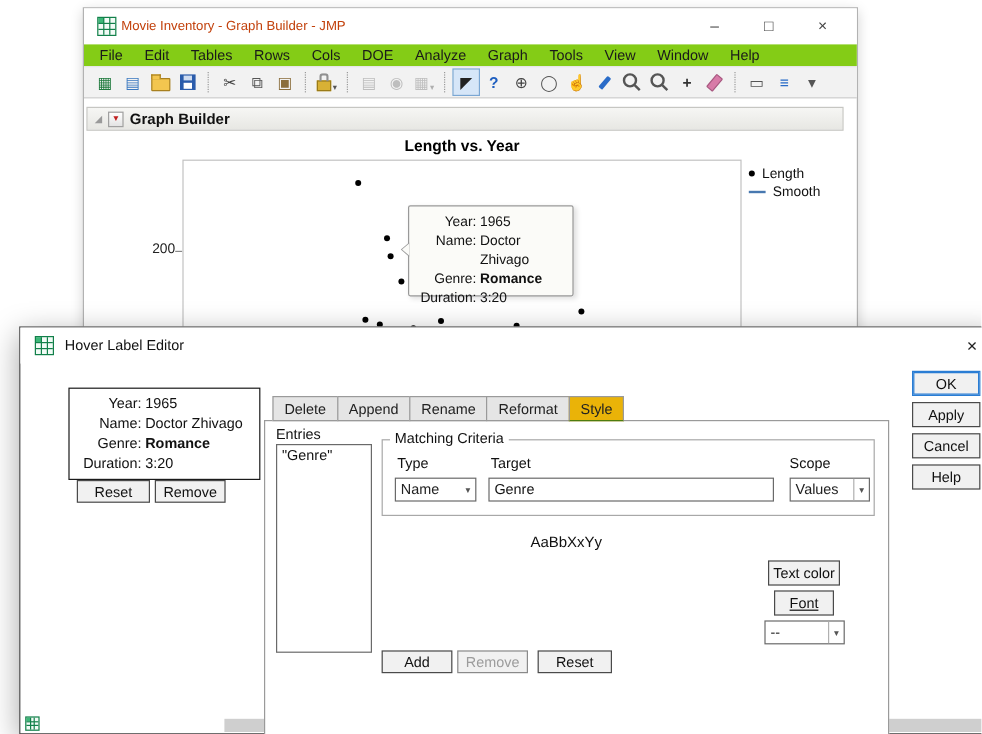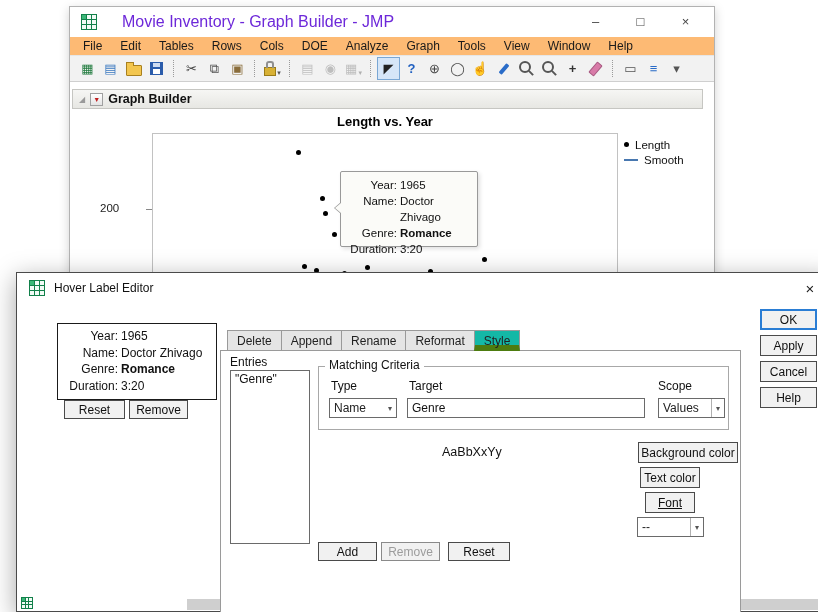--- a/index.html
+++ b/index.html
@@ -1,24 +1,24 @@
 <!DOCTYPE html>
 <html><head>
 <meta charset="utf-8">
 <style>
   html,body{margin:0;padding:0;background:#fff;font-family:"Liberation Sans",sans-serif;}
   .stage{position:relative;width:818px;height:612px;overflow:hidden;background:#fff;}
   
   .jmp-window{position:absolute;left:69px;top:6px;width:646px;height:584px;background:#fff;
     border:1px solid #b2b2b2;box-shadow:0 3px 10px rgba(0,0,0,.18);box-sizing:border-box;}
   .win-titlebar{position:absolute;left:0;top:0;width:100%;height:30px;display:flex;align-items:center;padding-left:11px;box-sizing:border-box;background:#fff;}
-  .win-title{font-size:16px;color:#6d28d9;margin-left:25px;}
+  .win-title{font-size:11px;color:#c2410c;margin-left:4px;}
   .win-controls{position:absolute;right:6px;top:0;display:flex;}
   .wc{width:45px;height:29px;display:flex;align-items:center;justify-content:center;font-size:13px;color:#444;}
-  .menu-bar{position:absolute;left:0;top:30px;width:100%;height:18px;background:#fdba74;display:flex;align-items:center;padding-left:4px;box-sizing:border-box;}
+  .menu-bar{position:absolute;left:0;top:30px;width:100%;height:18px;background:#84cc16;display:flex;align-items:center;padding-left:4px;box-sizing:border-box;}
   .menu-item{font-size:12px;padding:1px 9px;color:#1a1a1a;}
   .toolbar{position:absolute;left:0;top:48px;width:100%;height:27px;background:#f2f2f2;border-top:1px solid #e6e6e6;border-bottom:1px solid #cfcfcf;display:flex;align-items:center;padding:0 6px;box-sizing:border-box;}
   .tb-icon{width:21px;height:21px;display:flex;align-items:center;justify-content:center;font-size:13px;margin:0 1px;box-sizing:border-box;}
   .tb-icon.selected{background:#d6e6f8;outline:1px solid #7aa7d4;}
   .tb-icon.disabled{opacity:.42;}
   .tb-sep{width:1px;height:17px;border-left:1px dotted #9a9a9a;margin:0 5px;}
   .tb-caret{font-size:7px;color:#555;margin-left:1px;align-self:flex-end;padding-bottom:2px;}
   
   .gl-folder{display:inline-block;width:14px;height:9px;background:#f3c64f;border:1px solid #a8801f;border-radius:1px;position:relative;top:2px;}
   .gl-folder::before{content:"";position:absolute;top:-4px;left:-1px;width:6px;height:3px;background:#f3c64f;border:1px solid #a8801f;border-bottom:none;}
@@ -40,21 +40,21 @@
   .jmp-grid.small{width:10px;height:10px;}
   
   .gb-header{position:absolute;left:2px;top:82px;width:631px;height:20px;background:linear-gradient(#f6f6f4,#e7e7e3);border:1px solid #c6c6c2;display:flex;align-items:center;gap:5px;padding:0 6px;box-sizing:border-box;}
   .disclosure{font-size:8px;color:#9a9a9a;}
   .red-tri{width:13px;height:13px;background:linear-gradient(#fff,#e3e3e3);border:1px solid #a0a0a0;display:flex;align-items:center;justify-content:center;box-sizing:border-box;}
   .red-tri i{font-style:normal;font-size:7px;color:#c02020;line-height:1;}
   .gb-title{font-size:12.5px;font-weight:bold;color:#111;}
   .chart-title{position:absolute;left:82px;top:107px;width:466px;text-align:center;font-weight:bold;font-size:13px;color:#000;}
   .plot{position:absolute;left:82px;top:126px;width:466px;height:300px;background:#fff;border:1px solid #c2c2c2;box-sizing:border-box;}
   .dot{position:absolute;width:5px;height:5px;border-radius:50%;background:#000;}
-  .y-tick-label{position:absolute;left:30px;top:195px;width:46px;font-size:11.5px;color:#222;}
+  .y-tick-label{position:absolute;left:30px;top:195px;width:46px;text-align:right;font-size:11.5px;color:#222;}
   .y-tick-mark{position:absolute;left:76px;top:202px;width:6px;height:1px;background:#888;}
   .legend{position:absolute;left:554px;top:130px;}
   .legend-row{display:flex;align-items:center;gap:6px;height:15px;font-size:11.5px;color:#111;}
   .legend-dot{width:5px;height:5px;border-radius:50%;background:#000;}
   .legend-line{width:14px;height:2px;background:#4878b0;}
   .tooltip{position:absolute;left:187px;top:37px;width:138px;height:76px;background:#fbfbf8;border:1px solid #999;border-radius:2px;box-shadow:2px 2px 4px rgba(0,0,0,.12);padding:5px 6px;box-sizing:border-box;z-index:3;}
   .tooltip .hl-grid{display:grid;grid-template-columns:50px auto;column-gap:3px;font-size:11.5px;line-height:16px;color:#111;}
   .hl-label{text-align:right;}
   .hl-value.bold{font-weight:bold;}
   .tt-arrow{position:absolute;left:-7px;top:30px;width:0;height:0;border-top:6px solid transparent;border-bottom:6px solid transparent;border-right:7px solid #999;}
@@ -65,21 +65,21 @@
   .dlg-title{font-size:12px;color:#111;margin-left:9px;}
   .dlg-close{position:absolute;right:10px;top:5px;width:24px;height:20px;display:flex;align-items:center;justify-content:center;font-size:15px;color:#222;}
   .preview-box{position:absolute;left:40px;top:50px;width:160px;height:77px;border:1px solid #1a1a1a;padding:4px 2px;box-sizing:border-box;background:#fff;}
   .preview-box .hl-grid{display:grid;grid-template-columns:58px auto;column-gap:3px;font-size:12px;line-height:16.5px;color:#111;}
   .btn{position:absolute;font-family:"Liberation Sans",sans-serif;font-size:12px;color:#111;background:#f1f1f1;border:1px solid #4a4a4a;padding:0;display:flex;align-items:center;justify-content:center;box-sizing:border-box;cursor:default;}
   .btn.disabled{color:#9c9c9c;border-color:#8a8a8a;}
   #btn-preview-reset{left:47px;top:127px;width:61px;height:19px;}
   #btn-preview-remove{left:112px;top:127px;width:59px;height:19px;}
   .tab-strip{position:absolute;left:210px;top:57px;display:flex;z-index:2;}
   .tab{font-size:12px;padding:3px 9px 0;height:21px;box-sizing:border-box;background:#e5e5e5;border:1px solid #9a9a9a;margin-right:-1px;color:#222;}
-  .tab.active{background:#14b8a6;border-bottom:6px solid #4d7c0f;z-index:3;position:relative;}
+  .tab.active{background:#eab308;border-bottom:1px solid #4d7c0f;z-index:3;position:relative;}
   .tab-panel{position:absolute;left:203px;top:77px;width:521px;height:284px;border:1px solid #9a9a9a;background:#fff;box-sizing:border-box;z-index:1;}
   .entries-label{position:absolute;left:9px;top:4px;font-size:12px;color:#111;}
   .listbox{position:absolute;left:9px;top:19px;width:80px;height:174px;border:1px solid #6a6a6a;background:#fff;overflow:hidden;box-sizing:border-box;}
   .lb-item{font-size:12px;padding:1px 4px;color:#111;}
   .groupbox{position:absolute;left:97px;top:15px;width:411px;height:64px;border:1px solid #a8a8a8;box-sizing:border-box;}
   .groupbox-legend{position:absolute;top:-9px;left:6px;background:#fff;padding:0 4px;font-size:12px;color:#111;line-height:14px;}
   .fld-label{position:absolute;top:12px;font-size:12px;color:#111;}
   .combo{position:absolute;height:20px;background:#fff;border:1px solid #6a6a6a;display:flex;align-items:center;box-sizing:border-box;font-size:12px;color:#222;}
   .combo-value{flex:1;padding:0 4px;white-space:nowrap;overflow:hidden;}
   .combo-caret{font-size:8px;color:#555;padding:0 4px;}
@@ -306,21 +306,20 @@
         <span class="fld-label" style="left:90px">Target</span>
         <input class="textbox" style="left: 88px; top: 31px; width: 238px;" value="Genre">
         <span class="fld-label" style="left:339px">Scope</span>
         <div class="combo" style="left:339px;top:31px;width:67px">
           <span class="combo-value">Values</span>
           <span class="combo-caret boxed">▾</span>
         </div>
       </div>
 
       <div class="sample-text">AaBbXxYy</div>
-      <button class="btn" id="btn-bgcolor">Background color</button>
       <button class="btn" id="btn-textcolor">Text color</button>
       <button class="btn" id="btn-font">Font</button>
       <div class="combo" id="font-style-combo">
         <span class="combo-value">--</span>
         <span class="combo-caret boxed">▾</span>
       </div>
 
       <button class="btn" id="btn-add">Add</button>
       <button class="btn disabled" id="btn-remove">Remove</button>
       <button class="btn" id="btn-reset">Reset</button>

